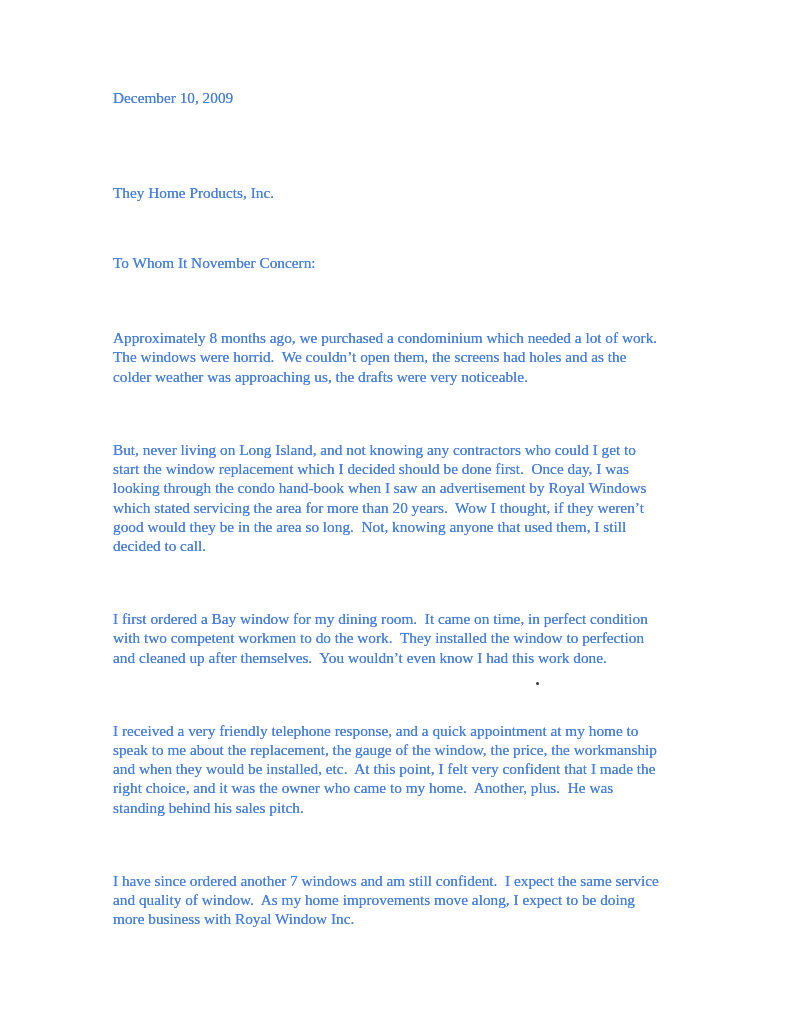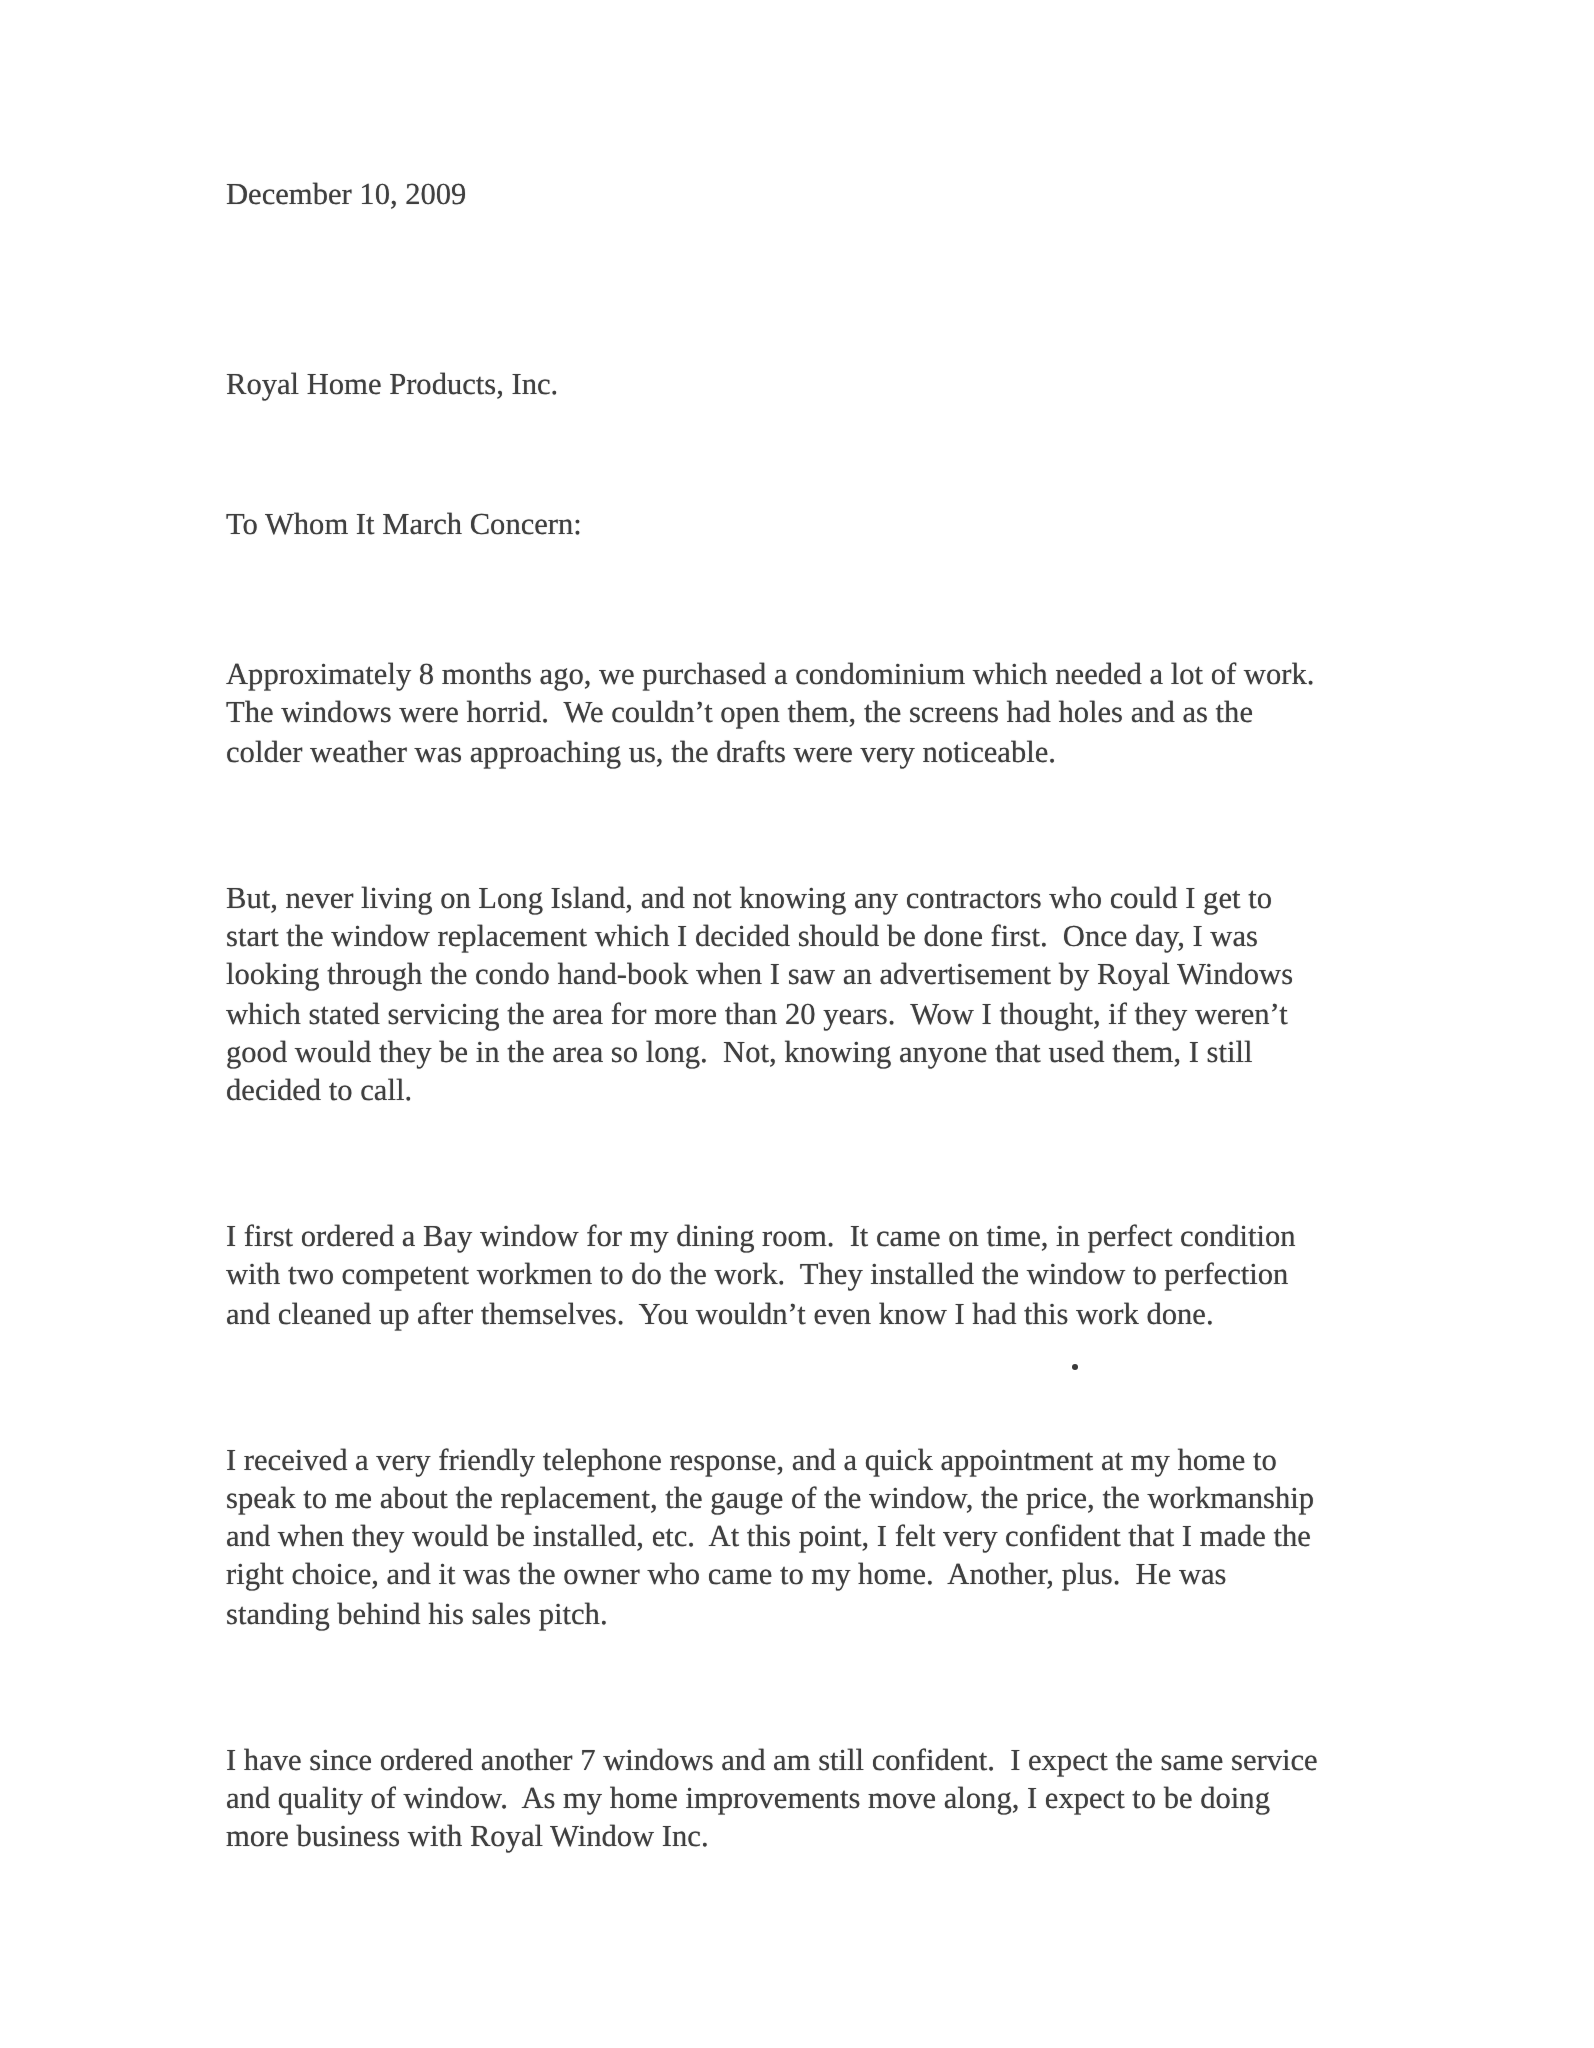--- a/index.html
+++ b/index.html
@@ -10,21 +10,21 @@
   .page {
     position: relative;
     width: 797px;
     height: 1024px;
     background: #ffffff;
     box-sizing: border-box;
     padding: 88px 40px 0 113px;
     font-family: "Liberation Serif", "DejaVu Serif", serif;
     font-size: 15.3px;
     line-height: 19.3px;
-    color: #404040;
+    color: #3b82f6;
     text-shadow: 0 0 0.5px rgba(10,10,10,0.55);
     overflow: hidden;
   }
   .page * {
     white-space: pre-wrap;
   }
   .date {
     margin: 0;
   }
   .recipient {
@@ -52,24 +52,24 @@
   }
 </style>
 </head>
 <body>
 
 <div class="page">
 
   <div class="date">December 10, 2009</div>
 
   <div class="recipient">
-    <div>Royal Home Products, Inc.</div>
+    <div>They Home Products, Inc.</div>
   </div>
 
-  <div class="salutation">To Whom It March Concern:</div>
+  <div class="salutation">To Whom It November Concern:</div>
 
   <div class="body">
     <p>Approximately 8 months ago, we purchased a condominium which needed a lot of work.
 The windows were horrid.  We couldn’t open them, the screens had holes and as the
 colder weather was approaching us, the drafts were very noticeable.</p>
     <p>But, never living on Long Island, and not knowing any contractors who could I get to
 start the window replacement which I decided should be done first.  Once day, I was
 looking through the condo hand-book when I saw an advertisement by Royal Windows
 which stated servicing the area for more than 20 years.  Wow I thought, if they weren’t
 good would they be in the area so long.  Not, knowing anyone that used them, I still

